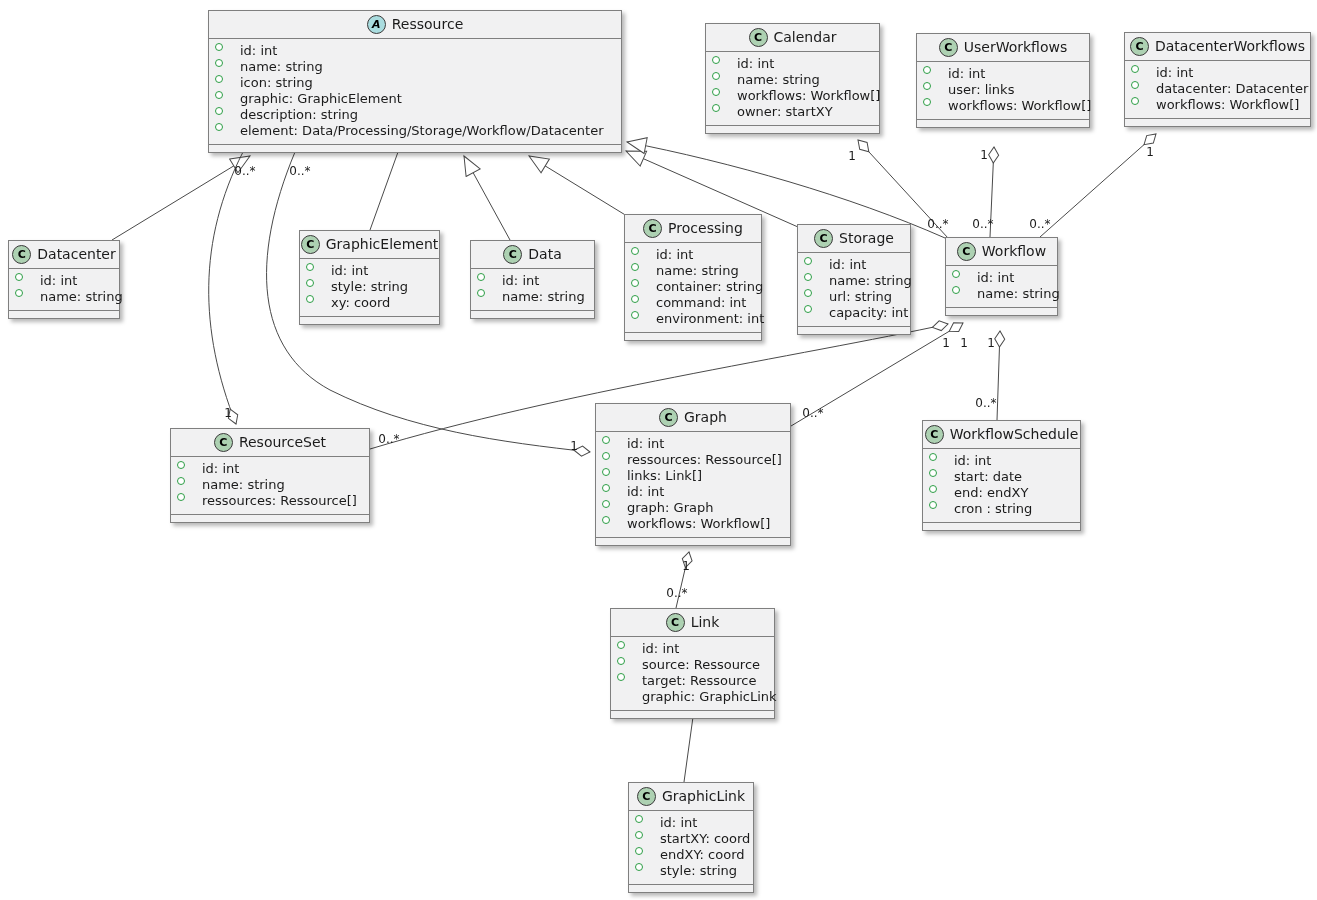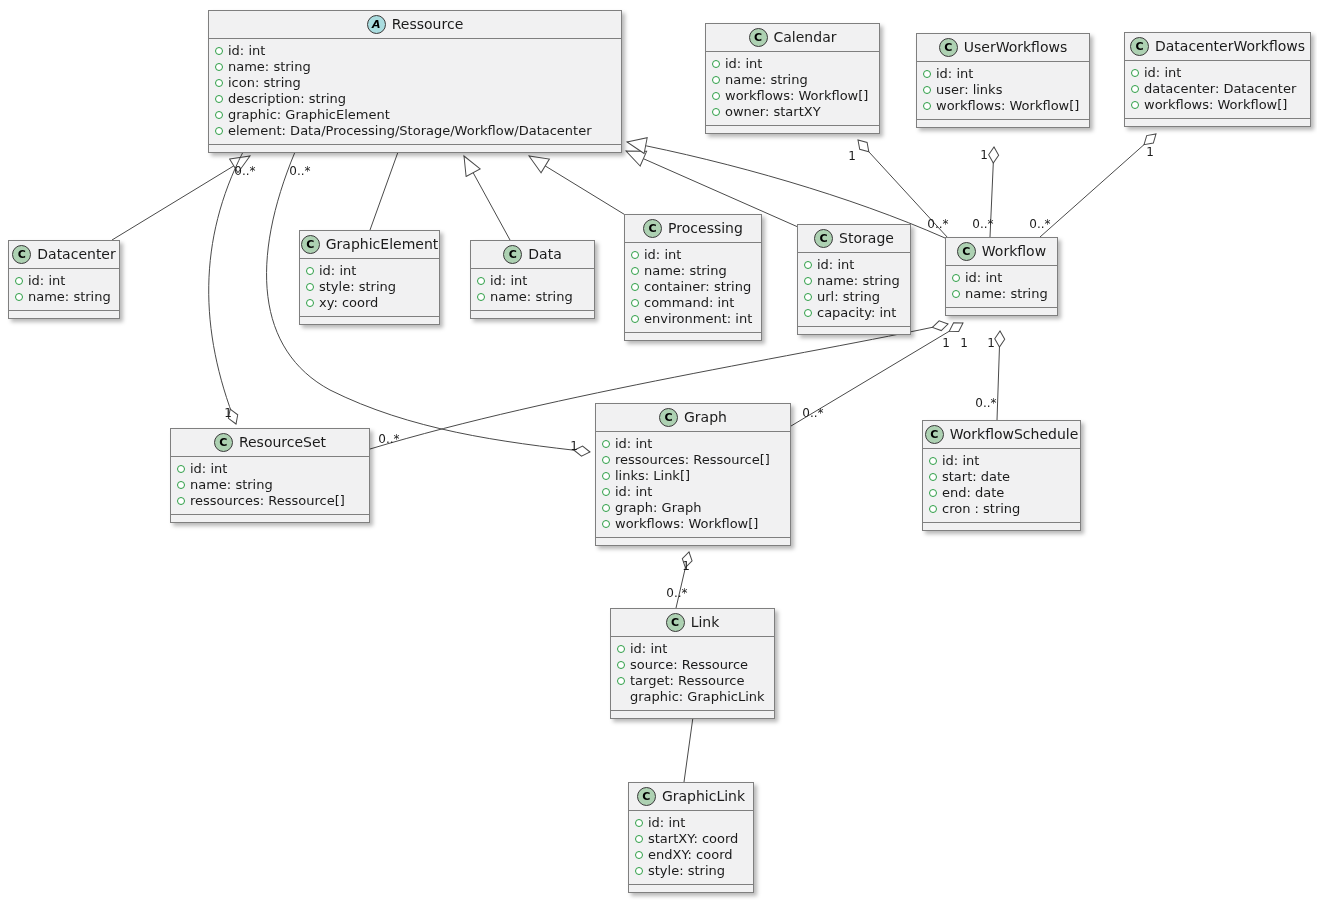--- a/index.html
+++ b/index.html
@@ -21,21 +21,21 @@
   .cls-icon{
     width:17px;height:17px;border-radius:50%;flex:0 0 auto;
     display:flex;align-items:center;justify-content:center;
     font-size:11px;font-weight:bold;border:1px solid #3a3a3a;color:#000;
   }
   .cls-icon.class{background:#add1b2;}
   .cls-icon.abstract{background:#a9dcdf;font-style:italic;}
   .cls-name{font-size:14px;white-space:nowrap;}
   .uml-class.abstract .cls-name{}
   .cls-attrs{list-style:none;margin:0;padding:4px 7px 5px 6px;}
-  .cls-attrs li{display:flex;align-items:center;gap:5px;line-height:16px;white-space:nowrap;}
+  .cls-attrs li{display:flex;gap:17px;line-height:16px;white-space:nowrap;}
   .field-ring{
     width:6px;height:6px;border-radius:50%;border:1.6px solid #2d9e46;
     background:#ffffff;flex:0 0 auto;
   }
   .field-ring.hidden{visibility:hidden;}
   .cls-footer{height:7px;border-top:1px solid #7f7f7f;}
 </style>
 </head>
 <body>
 
@@ -97,28 +97,28 @@
         <li>
           <span class="field-ring"></span>
           <span class="attr-text">name: string</span>
         </li>
         <li>
           <span class="field-ring"></span>
           <span class="attr-text">icon: string</span>
         </li>
         <li>
           <span class="field-ring"></span>
+          <span class="attr-text">graphic: GraphicElement</span>
+        </li>
+        <li>
+          <span class="field-ring"></span>
           <span class="attr-text">description: string</span>
         </li>
         <li>
           <span class="field-ring"></span>
-          <span class="attr-text">graphic: GraphicElement</span>
-        </li>
-        <li>
-          <span class="field-ring"></span>
           <span class="attr-text">element: Data/Processing/Storage/Workflow/Datacenter</span>
         </li>
       </ul>
       <div class="cls-footer"></div>
     </div>
     <div class="uml-class" style="left: 705px; top: 23px; width: 175px;">
       <div class="cls-header">
         <span class="cls-icon class">C</span>
         <span class="cls-name">Calendar</span>
       </div>
@@ -373,21 +373,21 @@
         <li>
           <span class="field-ring"></span>
           <span class="attr-text">id: int</span>
         </li>
         <li>
           <span class="field-ring"></span>
           <span class="attr-text">start: date</span>
         </li>
         <li>
           <span class="field-ring"></span>
-          <span class="attr-text">end: date</span>
+          <span class="attr-text">end: endXY</span>
         </li>
         <li>
           <span class="field-ring"></span>
           <span class="attr-text">cron : string</span>
         </li>
       </ul>
       <div class="cls-footer"></div>
     </div>
     <div class="uml-class" style="left: 610px; top: 608px; width: 165px;">
       <div class="cls-header">

